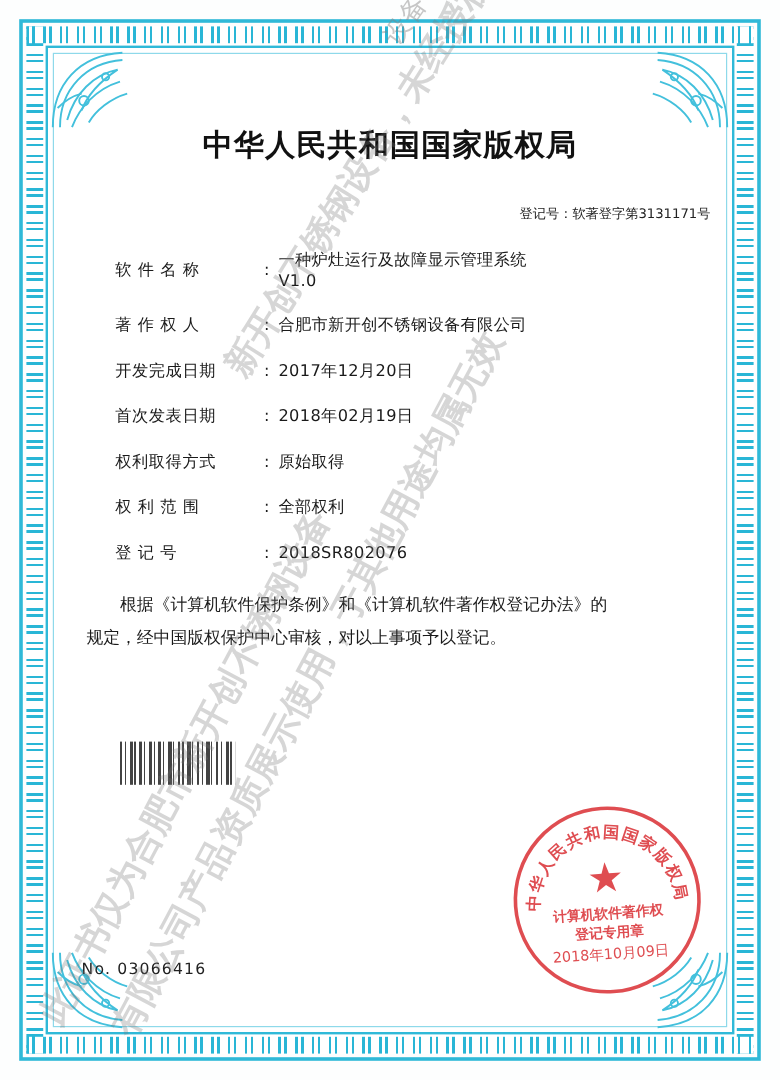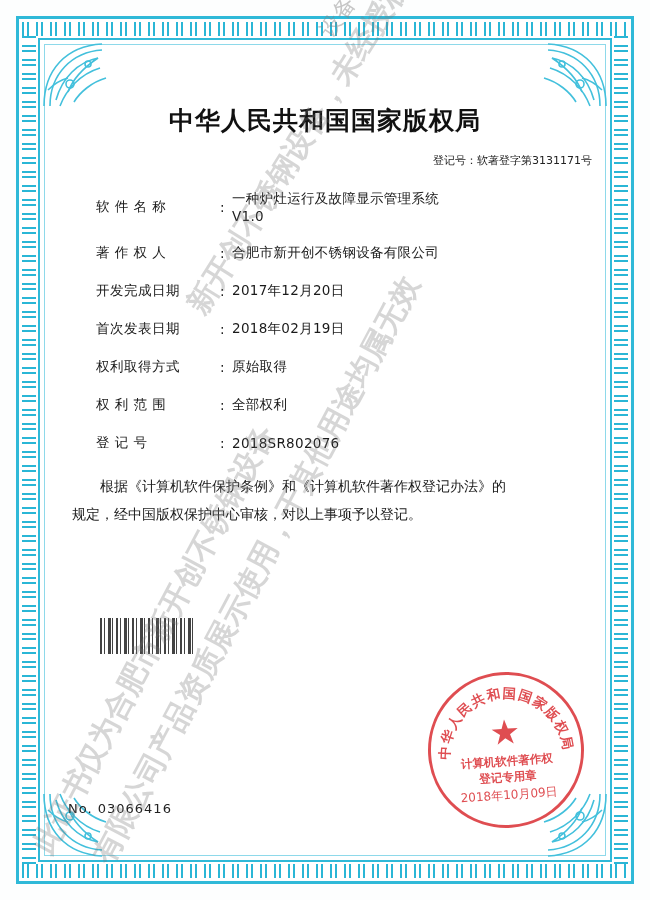--- a/index.html
+++ b/index.html
@@ -126,21 +126,21 @@
     letter-spacing: 2px;
     color: #111;
     margin-top: 14px;
   }
 
   .reg-no {
     text-align: right;
     font-family: "DejaVu Sans", sans-serif;
     font-size: 11px;
     color: #222;
-    margin-top: 16px;
+    margin-top: 34px;
     padding-right: 6px;
   }
 
   .fields {
     margin-top: 22px;
     padding-left: 44px;
     padding-right: 20px;
   }
   .field-row {
     display: flex;

